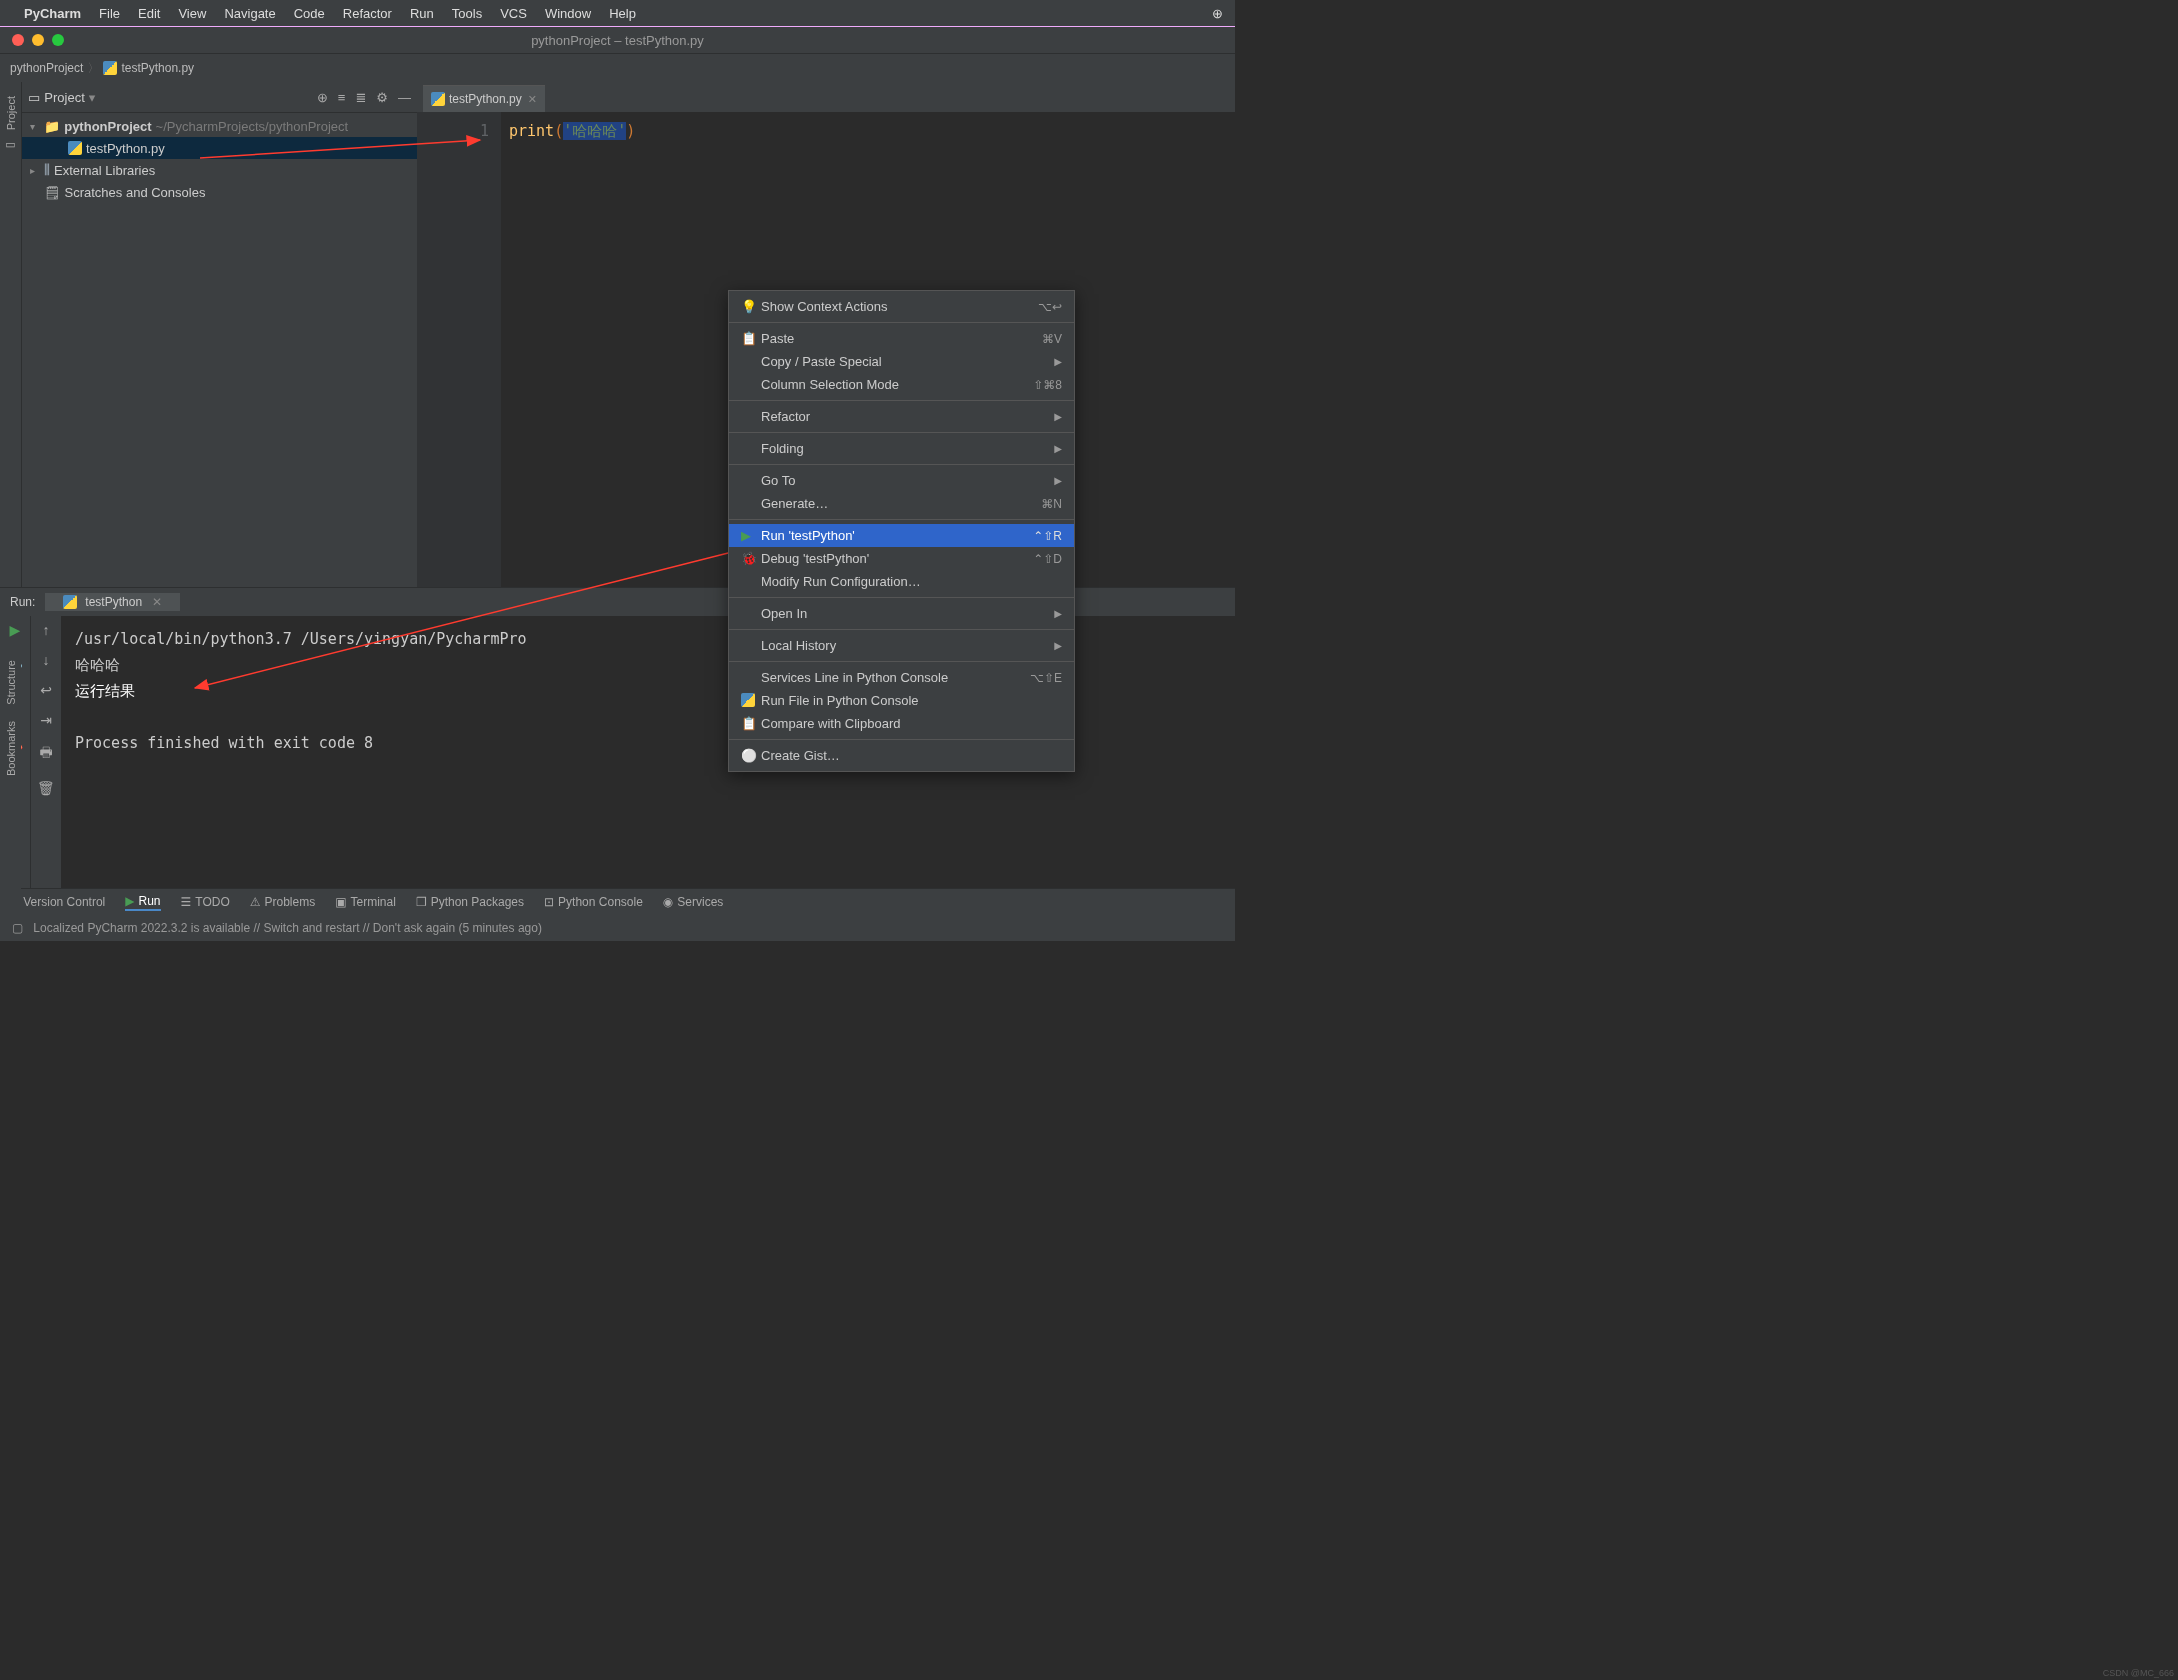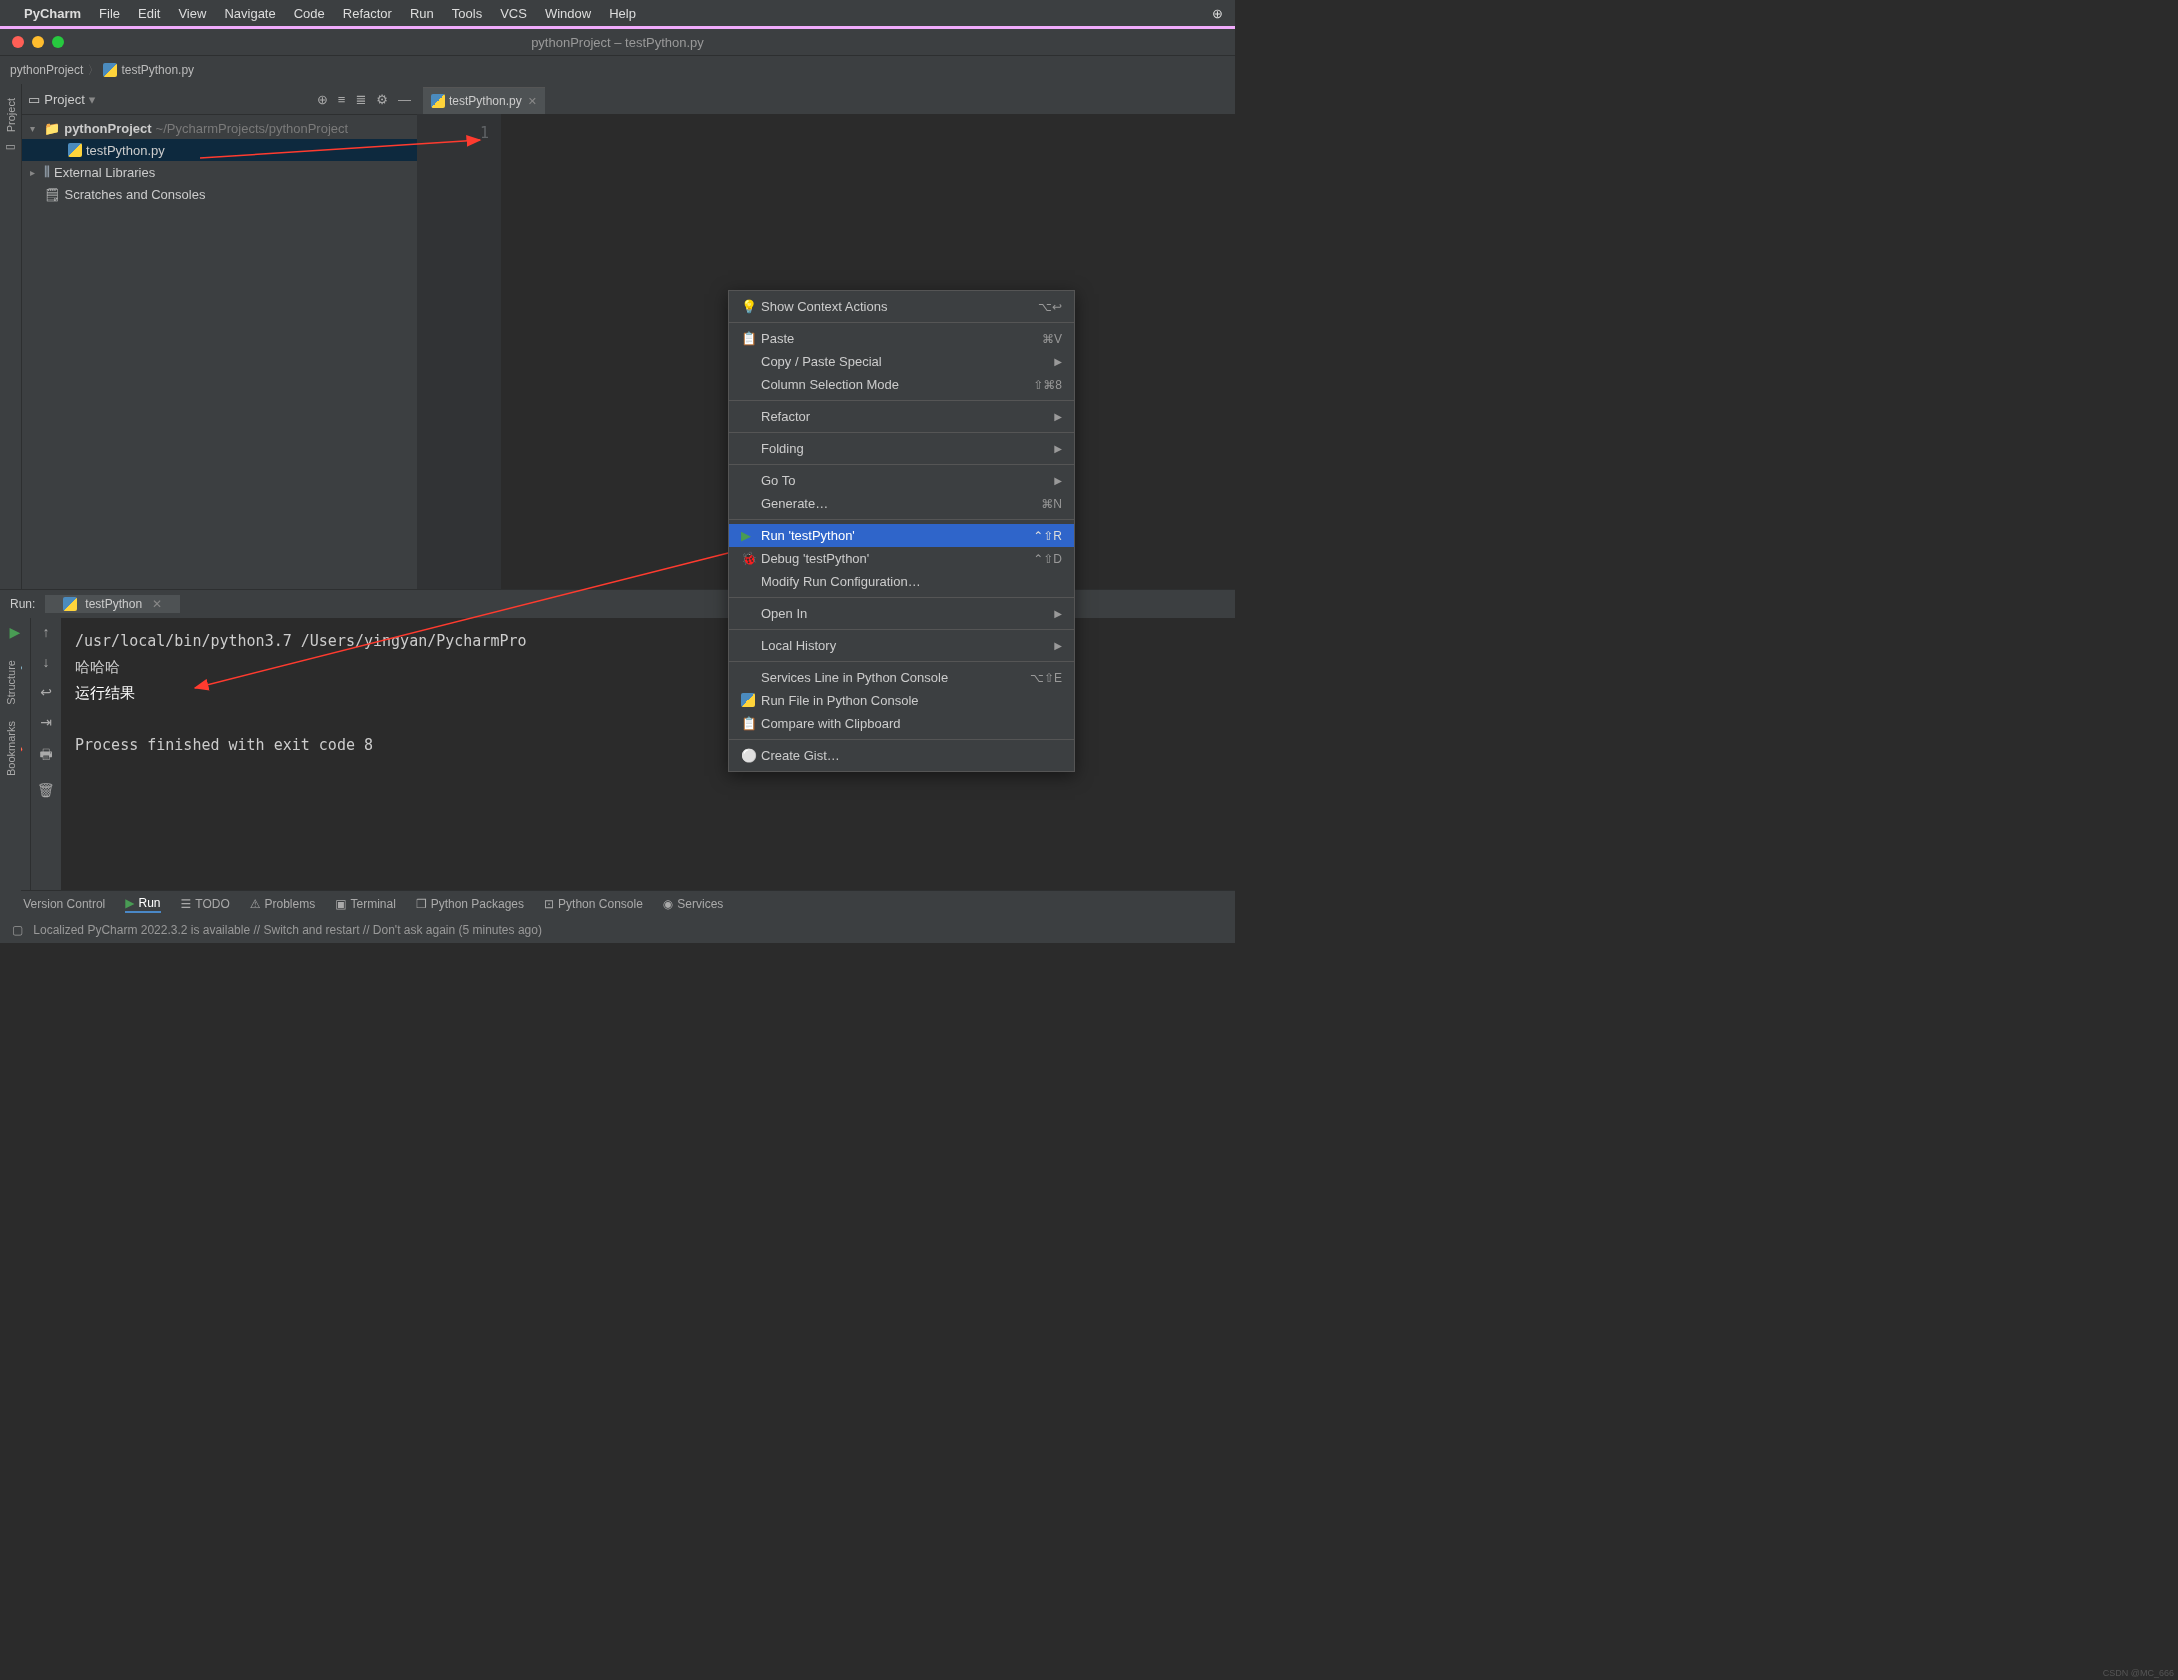--- a/index.html
+++ b/index.html
@@ -1,21 +1,21 @@
 <!DOCTYPE html>
 <html><head>
 <meta charset="utf-8">
 <style>
 html,body{margin:0;padding:0;font-family:-apple-system,BlinkMacSystemFont,"Segoe UI",sans-serif;background:#2b2b2b;color:#bbb;font-size:13px;overflow:hidden;width:1235px;height:952px}
 .menubar{height:26px;background:#3c3f41;display:flex;align-items:center;padding:0 12px;font-size:13px;color:#ddd}
 .menubar .apple{font-size:15px;margin-right:12px;color:#ddd}
 .menubar .app{font-weight:700;margin-right:18px}
 .menubar .mitem{margin-right:18px;cursor:default}
 .menubar .right{margin-left:auto}
-.titlebar{height:26px;background:#3c3f41;border-top:3px solid #f0abfc;display:flex;align-items:center;position:relative}
+.titlebar{height:26px;background:#3c3f41;border-top:1px solid #f0abfc;display:flex;align-items:center;position:relative}
 .traffic{display:flex;gap:8px;padding-left:12px}
 .dot{width:12px;height:12px;border-radius:50%}
 .dot.r{background:#ff5f56}.dot.y{background:#ffbd2e}.dot.g{background:#27c93f}
 .titlebar .title{position:absolute;left:50%;transform:translateX(-50%);color:#999;font-size:13px}
 .crumbs{height:28px;background:#3c3f41;border-top:1px solid #2d2f30;display:flex;align-items:center;padding-left:10px;font-size:12px;color:#bbb}
 .crumbs .sep{margin:0 4px;color:#666}
 .pyicon{display:inline-block;width:14px;height:14px;background:linear-gradient(135deg,#4b8bbe 50%,#ffd43b 50%);border-radius:2px;margin-right:4px;vertical-align:-2px}
 .main{display:flex;height:505px}
 .sidestrip{width:21px;background:#3c3f41;border-right:1px solid #2d2f30;display:flex;flex-direction:column;align-items:center;padding-top:6px;font-size:11px}
 .sidestrip .vlabel{writing-mode:vertical-rl;transform:rotate(180deg);color:#aaa;margin-top:8px}
@@ -147,20 +147,21 @@
   <div class="editcol">
     <div class="tabs">
       <div class="tab">
         <span class="pyicon"></span>
         <span>testPython.py</span>
         <span class="close">✕</span>
       </div>
     </div>
     <div class="editor">
       <div class="gutter"><span>1</span></div>
+      <div class="code"><span class="kw">print</span><span class="paren">(</span><span class="str">'哈哈哈'</span><span class="paren">)</span></div>
     </div>
   </div>
 </div>
 
 <div class="runpane">
   <div class="runhead">
     <span>Run:</span>
     <span class="rtab">
         <span class="pyicon"></span>
         <span>testPython</span>

